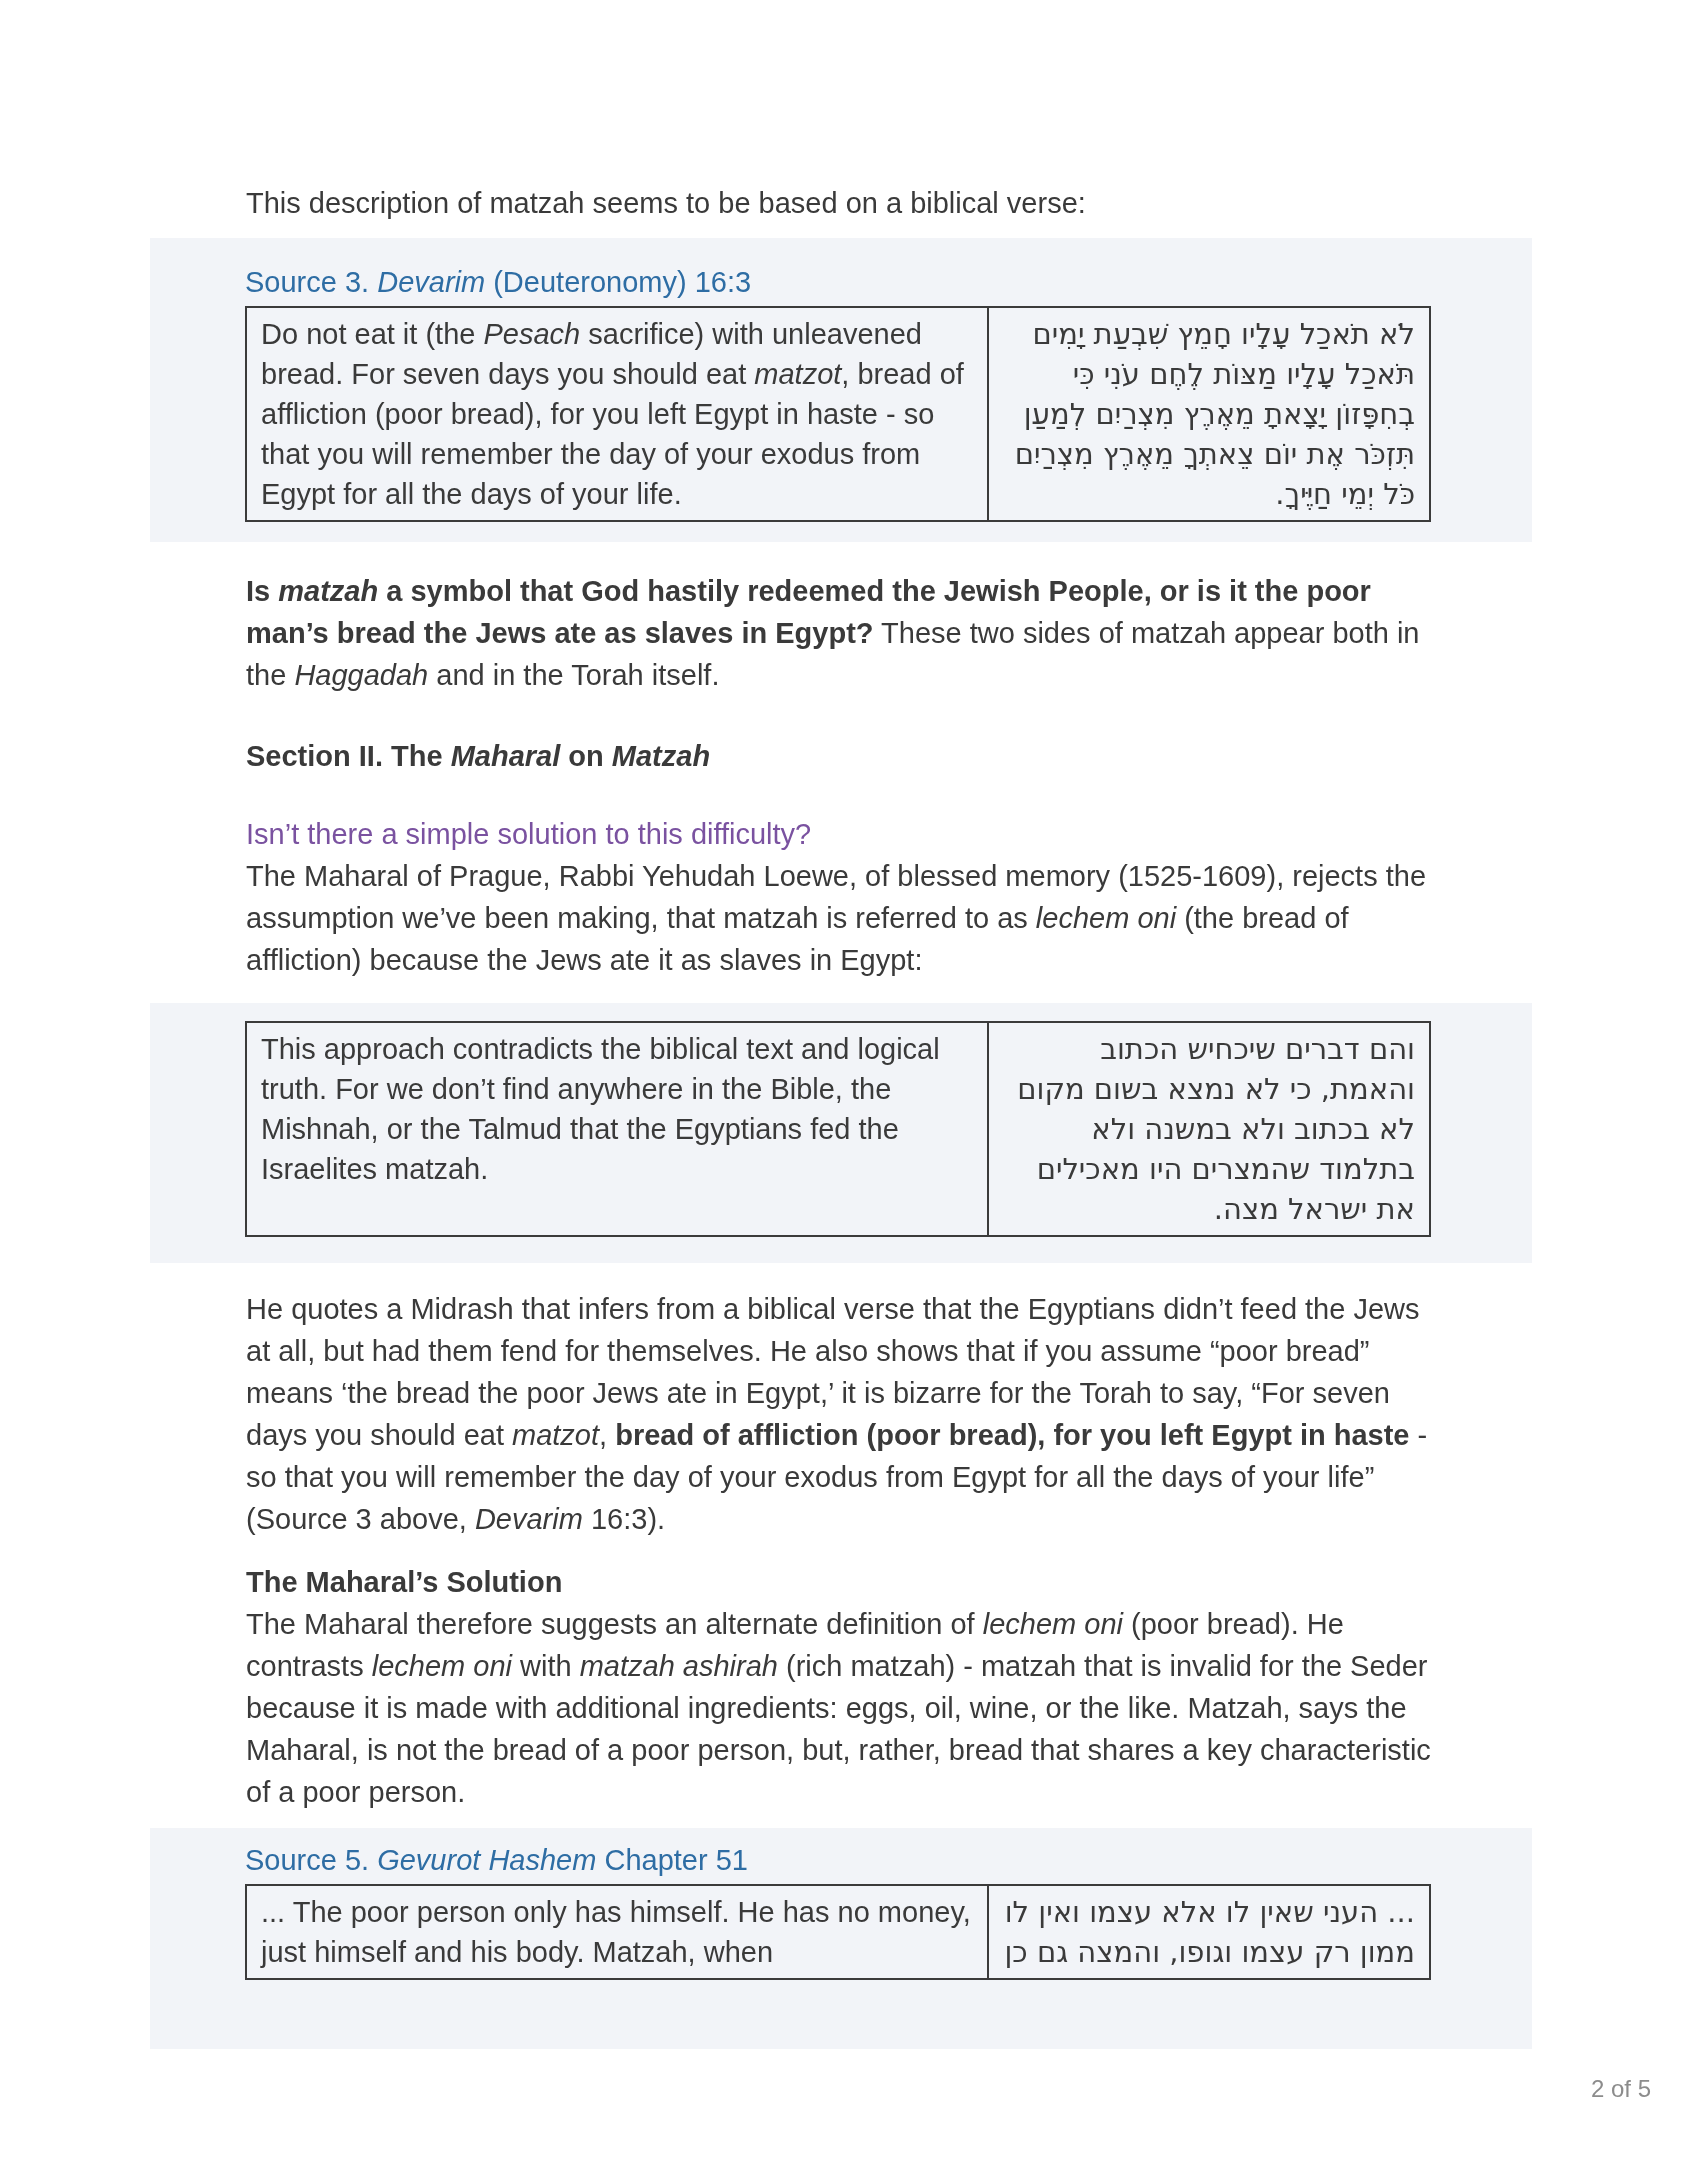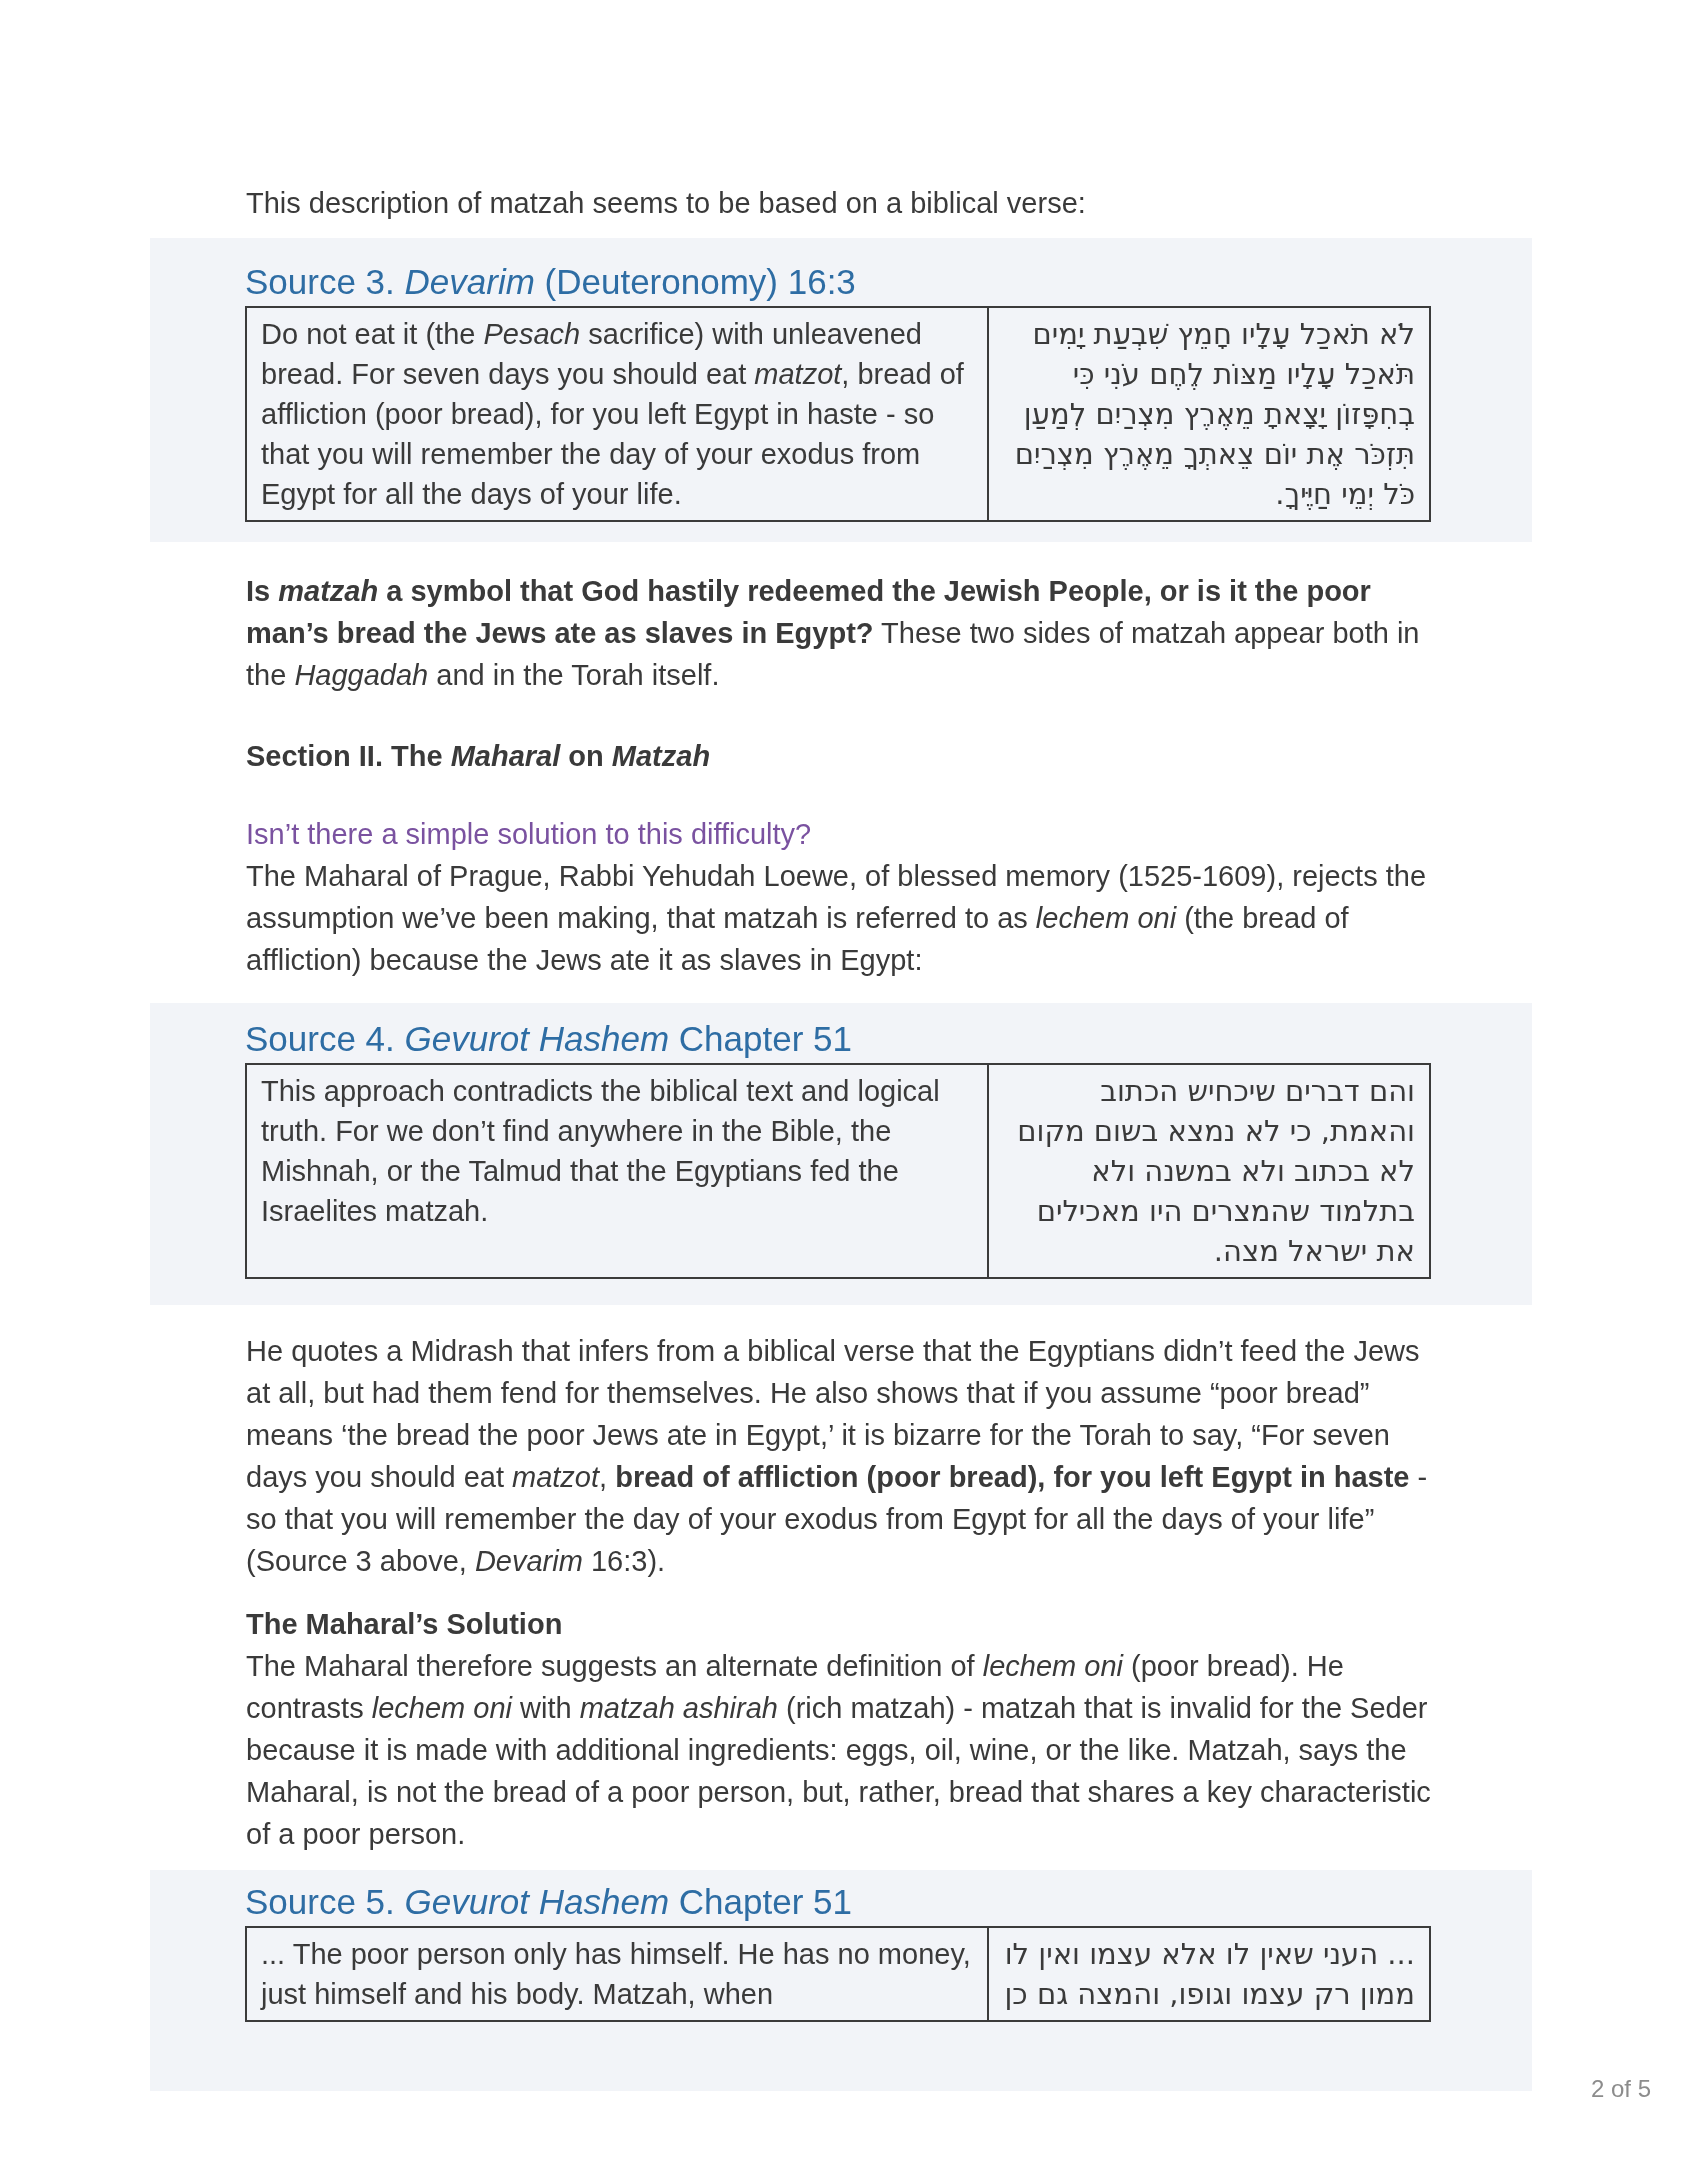--- a/index.html
+++ b/index.html
@@ -23,21 +23,21 @@
   .sol-heading{margin-top:21px;font-weight:700;}
   .band{
     margin-left:150px;width:1382px;box-sizing:border-box;
     background:#f2f4f8;
     padding:26px 95px 20px 95px;
   }
   .band.b1{margin-top:14px;}
   .band.b2{margin-top:22px;padding-top:18px;padding-bottom:26px;}
   .band.b3{margin-top:15px;padding-top:14px;padding-bottom:69px;}
   .src-heading{
-    color:#2e6da4;line-height:36px;margin:0 0 6px 0;font-size:35px;
+    color:#2e6da4;line-height:36px;margin:0 0 6px 0;font-size:29px;
   }
   table.src{
     width:1186px;border-collapse:collapse;background:#f2f4f8;
     table-layout:fixed;
   }
   table.src, table.src td{border:2px solid #3b3b3b;}
   table.src td{
     vertical-align:top;padding:6px 14px;line-height:40px;font-size:29px;border-radius:7px;
   }
   td.en{width:63.3%;}
@@ -72,21 +72,20 @@
   </div>
 
   <p class="body-block question"><span class="b">Is </span><span class="b i">matzah</span><span class="b"> a symbol that God hastily redeemed the Jewish People, or is it the poor man’s bread the Jews ate as slaves in Egypt?</span><span> These two sides of matzah appear both in the </span><span class="i">Haggadah</span><span> and in the Torah itself.</span></p>
 
   <p class="body-block sec-heading"><span class="b">Section II. The </span><span class="b i">Maharal</span><span class="b"> on </span><span class="b i">Matzah</span></p>
 
   <p class="body-block purple">Isn’t there a simple solution to this difficulty?</p>
   <p class="body-block"><span>The Maharal of Prague, Rabbi Yehudah Loewe, of blessed memory (1525-1609), rejects the assumption we’ve been making, that matzah is referred to as </span><span class="i">lechem oni</span><span> (the bread of affliction) because the Jews ate it as slaves in Egypt:</span></p>
 
   <div class="band b2">
-    <p class="src-heading"><span>Source 4. </span><span class="i">Gevurot Hashem</span><span> Chapter 51</span></p>
     <table class="src">
       <tbody>
           <tr>
         <td class="en"><span>This approach contradicts the biblical text and logical truth. For we don’t find anywhere in the Bible, the Mishnah, or the Talmud that the Egyptians fed the Israelites matzah.</span></td>
         <td class="he">והם דברים שיכחיש הכתוב והאמת, כי לא נמצא בשום מקום לא בכתוב ולא במשנה ולא בתלמוד שהמצרים היו מאכילים את ישראל מצה.</td>
       </tr>
     </tbody>
       </table>
   </div>
 

